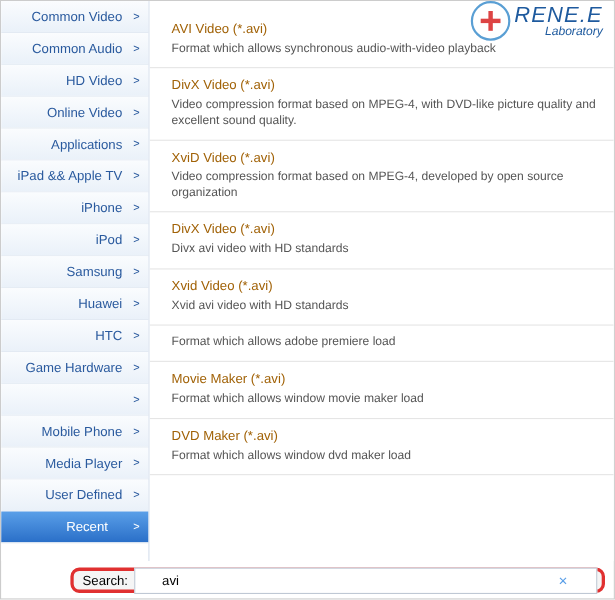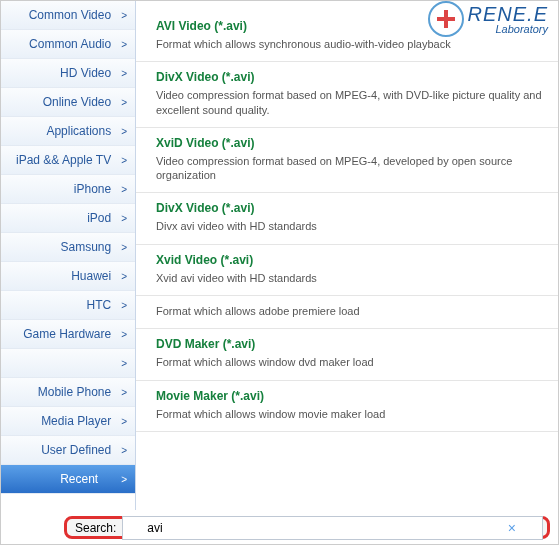--- a/index.html
+++ b/index.html
@@ -104,23 +104,23 @@
     overflow-y: auto;
     padding: 12px 0;
     position: relative;
   }
   .format-item {
     padding: 6px 16px 10px 20px;
     border-bottom: 1px solid #e5e5e5;
     margin-bottom: 2px;
   }
   .format-title {
-    font-weight: bold;
-    font-size: 12px;
-    color: #15803d;
+    font-weight: normal;
+    font-size: 12px;
+    color: #a16207;
     margin-bottom: 4px;
   }
   .format-desc {
     font-size: 11px;
     color: #555;
     line-height: 1.3;
   }
   .search-bar {
     position: absolute;
     bottom: 5px;
@@ -267,26 +267,26 @@
         <div class="format-desc">Divx avi video with HD standards</div>
       </div>
       <div class="format-item">
         <div class="format-title">Xvid Video (*.avi)</div>
         <div class="format-desc">Xvid avi video with HD standards</div>
       </div>
       <div class="format-item">
         <div class="format-desc">Format which allows adobe premiere load</div>
       </div>
       <div class="format-item">
+        <div class="format-title">Movie Maker (*.avi)</div>
+        <div class="format-desc">Format which allows window movie maker load</div>
+      </div>
+      <div class="format-item">
         <div class="format-title">DVD Maker (*.avi)</div>
         <div class="format-desc">Format which allows window dvd maker load</div>
-      </div>
-      <div class="format-item">
-        <div class="format-title">Movie Maker (*.avi)</div>
-        <div class="format-desc">Format which allows window movie maker load</div>
       </div>
     </div>
 </div>
 
 <div class="search-bar">
   <span class="search-label">Search:</span>
   <div class="search-input-wrap">
     <input class="search-input" type="text" value="avi" style="">
     <span class="clear-btn">×</span>
   </div>

